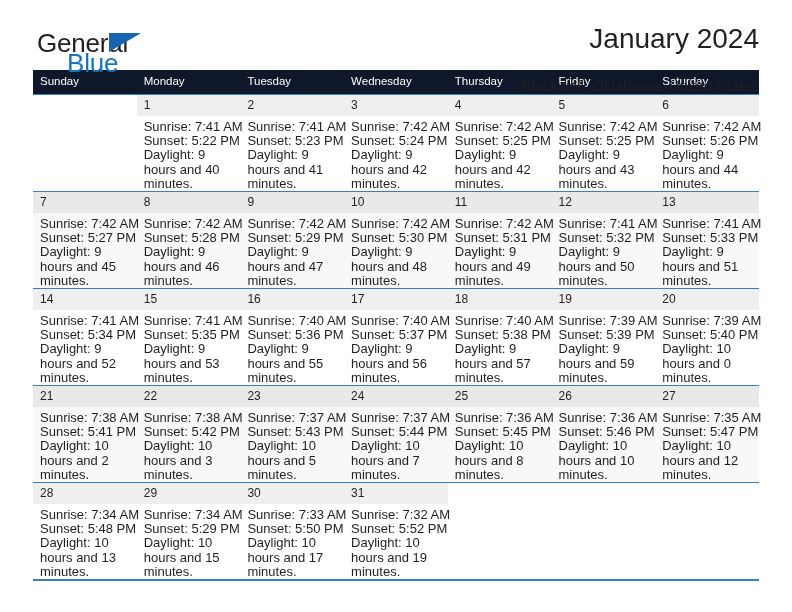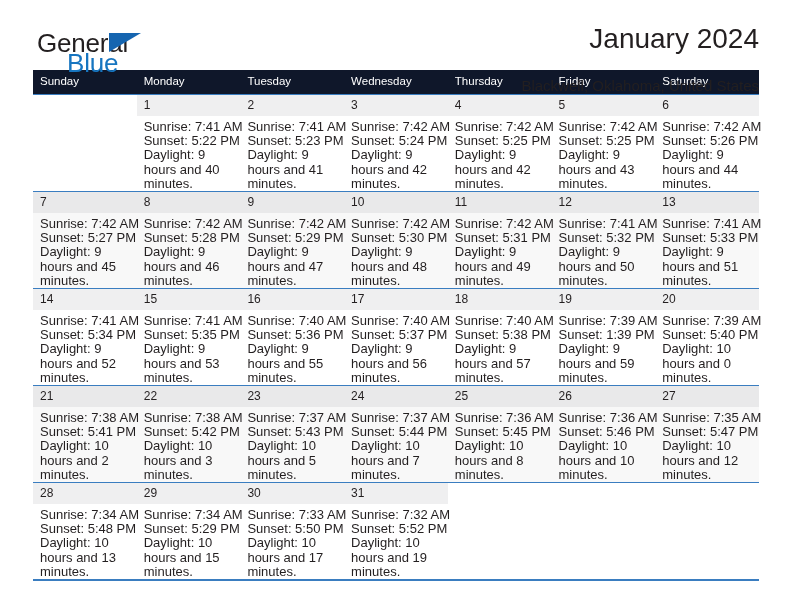--- a/index.html
+++ b/index.html
@@ -354,21 +354,21 @@
                 <div>Sunset: 5:38 PM</div>
                 <div class="wrap">Daylight: 9 hours and 57 minutes.</div>
               </div>
             </div>
           </td>
           <td>
             <div class="cell">
               <div class="daynum">19</div>
               <div class="info">
                 <div>Sunrise: 7:39 AM</div>
-                <div>Sunset: 1:39 PM</div>
+                <div>Sunset: 5:39 PM</div>
                 <div class="wrap">Daylight: 9 hours and 59 minutes.</div>
               </div>
             </div>
           </td>
           <td>
             <div class="cell">
               <div class="daynum">20</div>
               <div class="info">
                 <div>Sunrise: 7:39 AM</div>
                 <div>Sunset: 5:40 PM</div>

